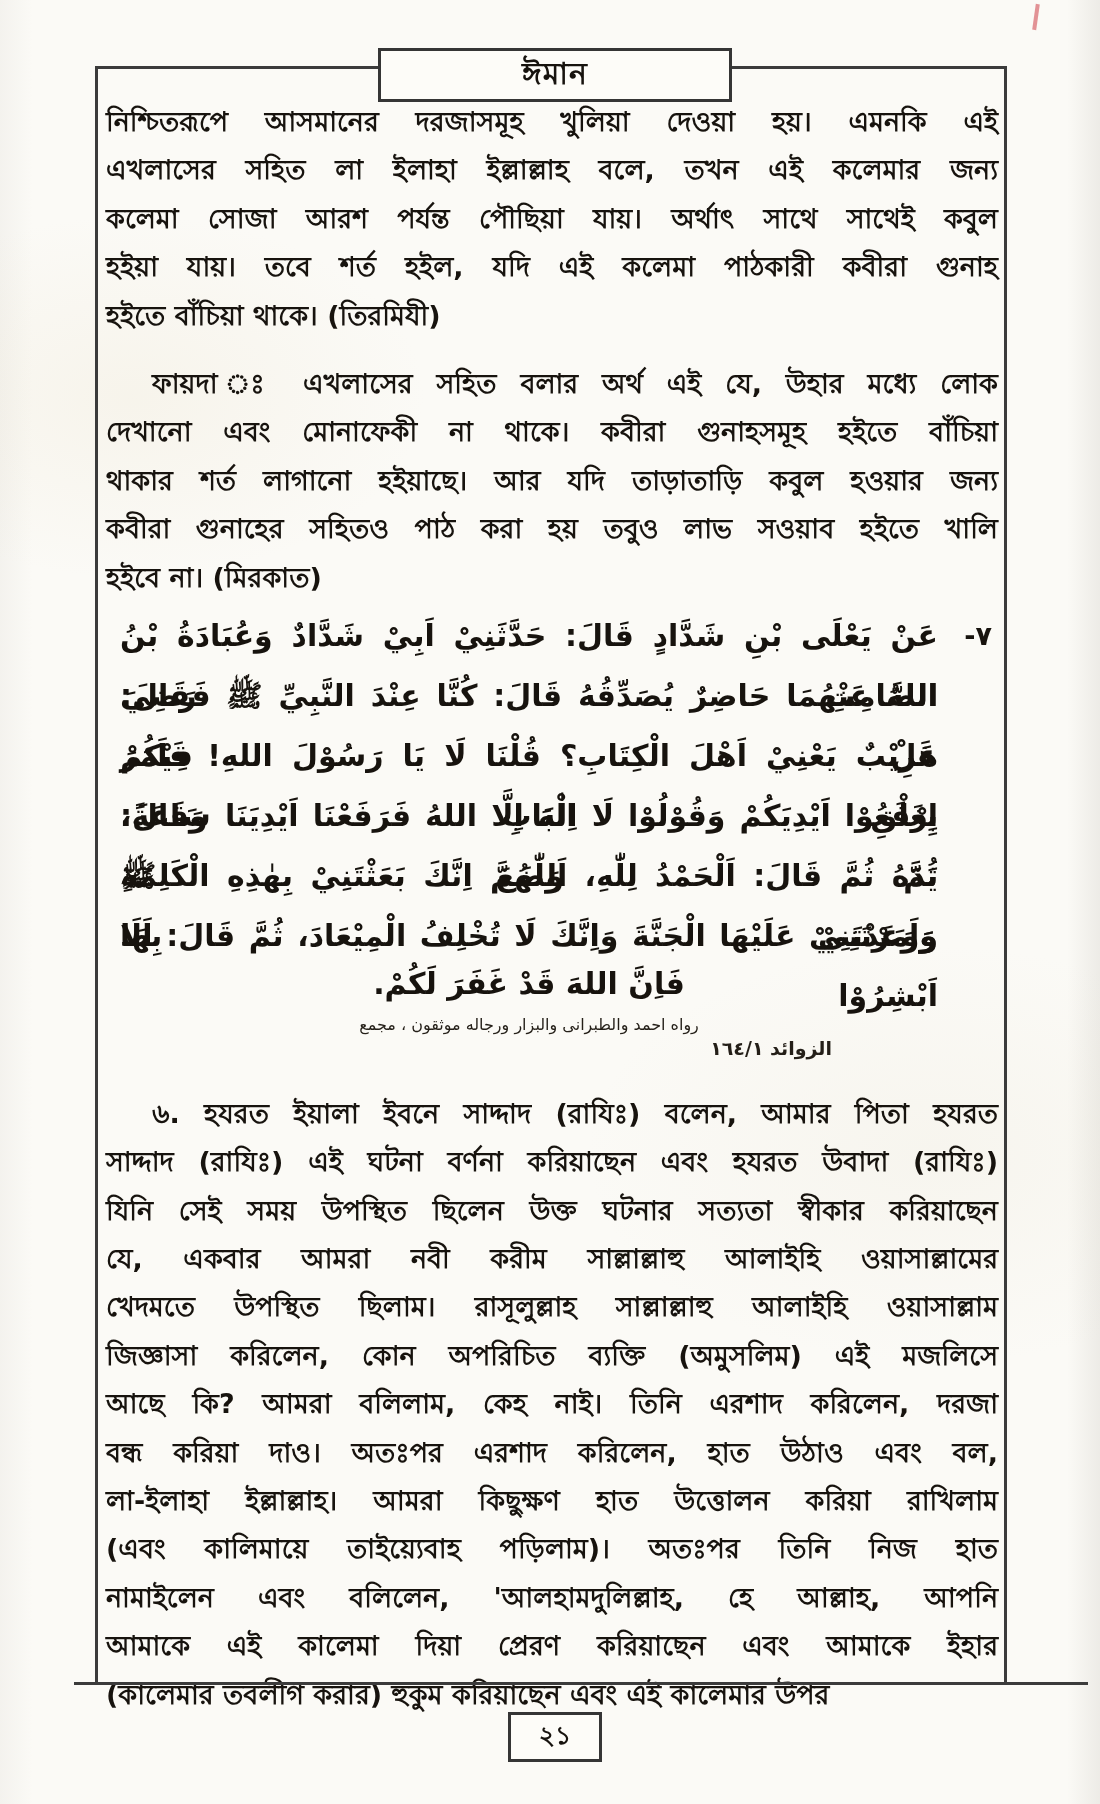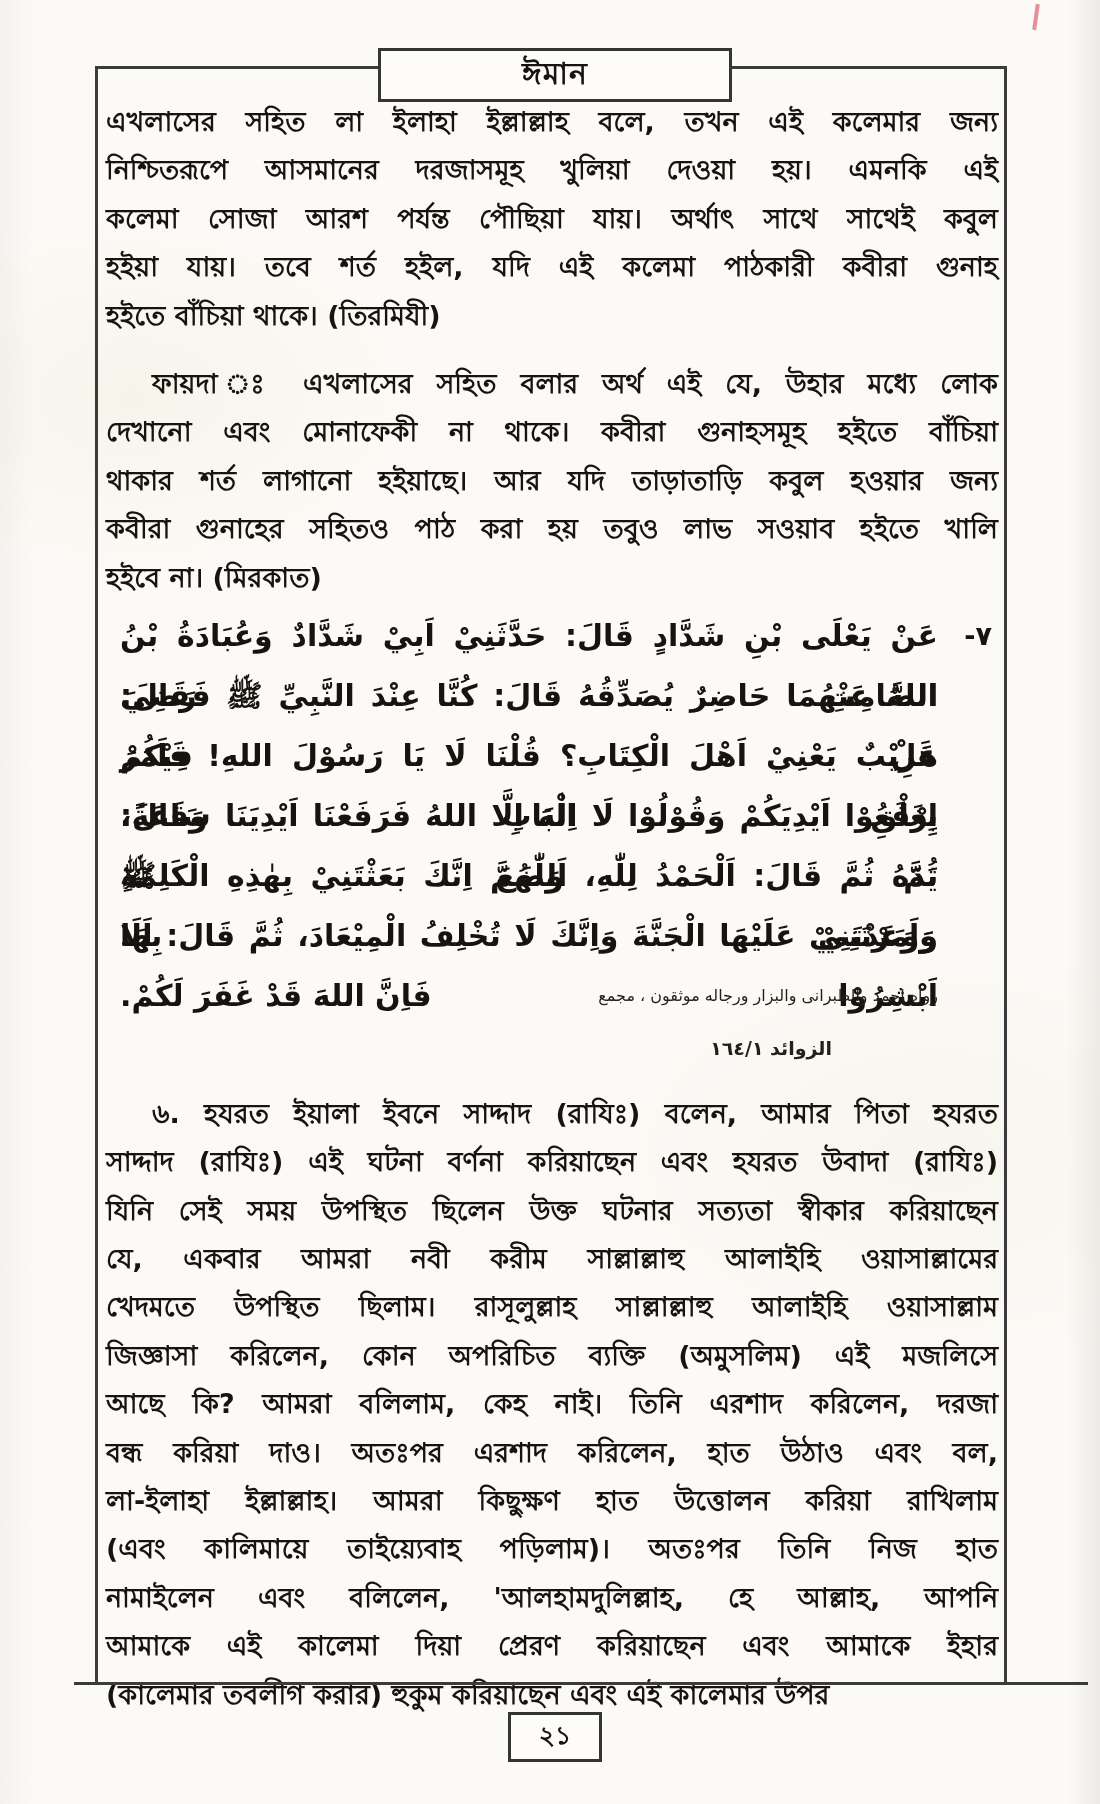--- a/index.html
+++ b/index.html
@@ -37,21 +37,21 @@
     text-align:justify;text-align-last:justify;
   }
   .aline-first{position:relative;height:60px;line-height:60px;font-size:30px;
     text-align:justify;text-align-last:justify;}
   .hno{
     position:absolute;right:-54px;top:0;direction:ltr;
     font-size:27px;font-weight:bold;
   }
   .aline-mixed{
     height:60px;display:flex;align-items:center;justify-content:space-between;
-    direction:ltr;gap:14px;
+    direction:ltr;gap:14px;flex-direction:column;
   }
   .aline-mixed .abold{direction:rtl;font-size:30px;font-weight:bold;white-space:nowrap;}
   .aline-mixed .takhrij{direction:rtl;font-size:16px;font-weight:normal;color:#241f18;white-space:nowrap;flex:1;text-align:right;}
   .aref{
     height:44px;line-height:44px;direction:rtl;text-align:right;
     padding-left:0;padding-right:106px;font-size:19px;font-weight:bold;color:#241f18;
   }
   .para3{margin-top:6px;}
   .bottom-rule{position:absolute;left:74px;top:1682px;width:1014px;height:3px;background:#3b3b3b;z-index:2;}
   .pagenum-box{
@@ -71,22 +71,22 @@
 
   <div class="frame"></div>
 
   <div class="title-box">
     <span class="t">ঈমান</span>
   </div>
 
   <div class="content">
 
     <div class="para para1">
+        <div class="bline">নিশ্চিতরূপে আসমানের দরজাসমূহ খুলিয়া দেওয়া হয়। এমনকি এই</div>
         <div class="bline first">এখলাসের সহিত লা ইলাহা ইল্লাল্লাহ বলে, তখন এই কলেমার জন্য</div>
-        <div class="bline">নিশ্চিতরূপে আসমানের দরজাসমূহ খুলিয়া দেওয়া হয়। এমনকি এই</div>
         <div class="bline">কলেমা সোজা আরশ পর্যন্ত পৌছিয়া যায়। অর্থাৎ সাথে সাথেই কবুল</div>
         <div class="bline">হইয়া যায়। তবে শর্ত হইল, যদি এই কলেমা পাঠকারী কবীরা গুনাহ</div>
         <div class="bline last">হইতে বাঁচিয়া থাকে। (তিরমিযী)</div>
       </div>
 
     <div class="para para2 para-indent">
         <div class="bline first">ফায়দা ঃ এখলাসের সহিত বলার অর্থ এই যে, উহার মধ্যে লোক</div>
         <div class="bline">দেখানো এবং মোনাফেকী না থাকে। কবীরা গুনাহসমূহ হইতে বাঁচিয়া</div>
         <div class="bline">থাকার শর্ত লাগানো হইয়াছে। আর যদি তাড়াতাড়ি কবুল হওয়ার জন্য</div>
         <div class="bline">কবীরা গুনাহের সহিতও পাঠ করা হয় তবুও লাভ সওয়াব হইতে খালি</div>

